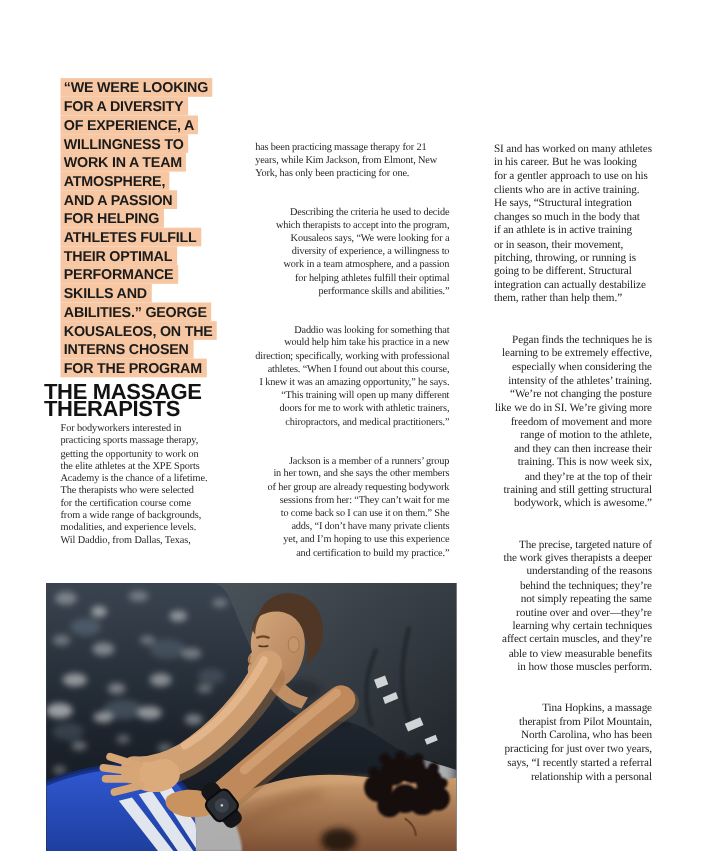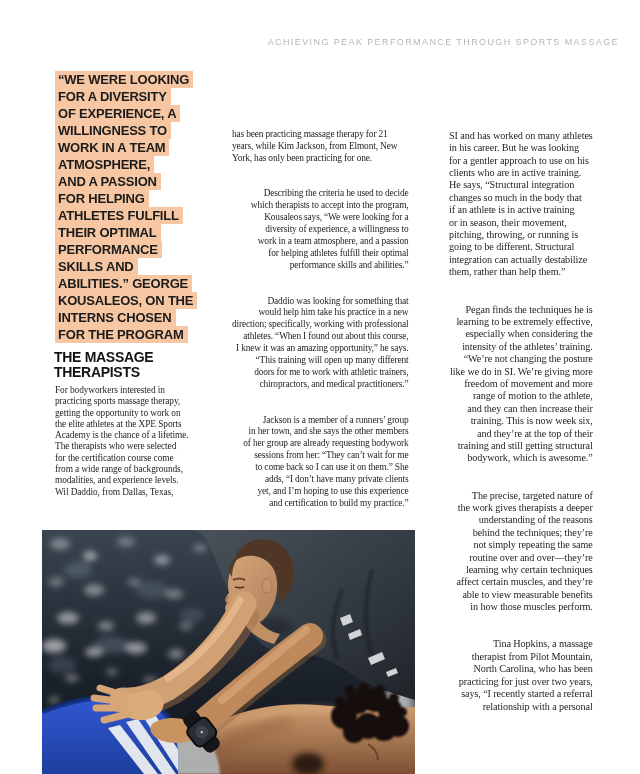--- a/index.html
+++ b/index.html
@@ -19,22 +19,22 @@
     font-weight:bold;font-size:13px;line-height:17px;letter-spacing:-0.2px;
     color:#1b1b1b;white-space:pre-line;
   }
   .pull-quote .hl{
     background:#f6c7a2;
     padding:1px 4px 1px 3px;
     -webkit-box-decoration-break:clone;box-decoration-break:clone;
   }
 
   .section-heading{
-    position:absolute;left:54px;top:350px;
-    font-weight:bold;font-size:14px;line-height:15px;letter-spacing:-0.3px;
+    position:absolute;left:40px;top:350px;
+    font-weight:bold;font-size:20px;line-height:15px;letter-spacing:-0.3px;
     color:#121212;white-space:pre;
   }
 
   .serif{font-family:"Liberation Serif",serif;color:#1f1f1f;}
   .left-body{
     position:absolute;left:55px;top:385px;
     font-size:9.4px;line-height:11.3px;letter-spacing:-0.1px;white-space:pre;
   }
   .col-middle{
     position:absolute;left:232px;top:105px;
@@ -57,21 +57,20 @@
     position:absolute;left:432px;top:641px;width:130px;
     font-size:8.5px;line-height:11.6px;color:#4d4d4d;white-space:pre-line;
   }
   .caption .credit{font-style:italic;}
 </style>
 </head>
 <body>
 
 <div class="page">
 
-  <div class="running-head">ACHIEVING PEAK PERFORMANCE THROUGH SPORTS MASSAGE</div>
 
   <div class="pull-quote"><span class="hl">“WE WERE LOOKING
 FOR A DIVERSITY
 OF EXPERIENCE, A
 WILLINGNESS TO
 WORK IN A TEAM
 ATMOSPHERE,
 AND A PASSION
 FOR HELPING
 ATHLETES FULFILL

